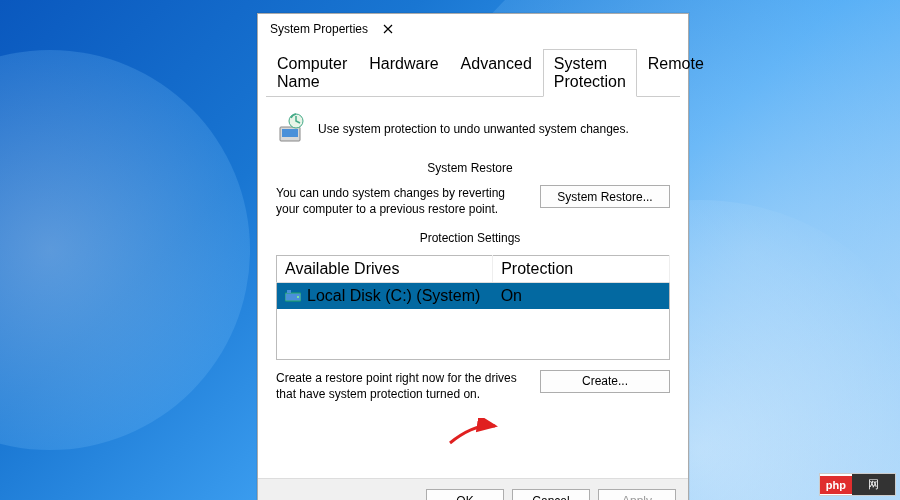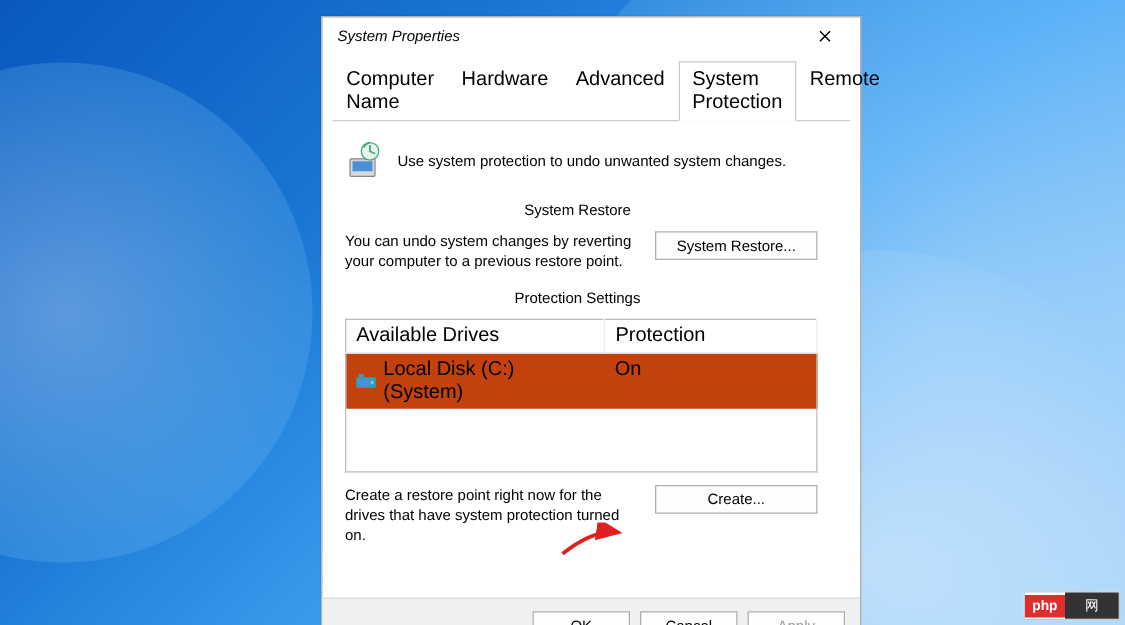--- a/index.html
+++ b/index.html
@@ -22,37 +22,37 @@
   .dialog {
     position: absolute;
     left: 257px; top: 13px;
     width: 432px; height: 510px;
     background: #fff;
     border: 1px solid #aaa;
     box-shadow: 0 0 0 1px rgba(0,0,0,0.05);
   }
   .titlebar {
     height: 30px; display: flex; align-items: center;
-    padding: 0 8px 0 12px; justify-content: space-between; font-style: italic;
+    padding: 0 8px 0 12px; 
   }
   .titlebar .title { font-size: 12px; }
   .close-x { width: 40px; height: 28px; display: flex; align-items: center; justify-content: center; cursor: pointer; }
   .close-x svg { width: 10px; height: 10px; }
 
   .tabs { display: flex; margin: 4px 8px 0 8px; border-bottom: 1px solid #ccc; }
   .tab {
     padding: 5px 10px; font-size: 16px; cursor: pointer;
     border: 1px solid transparent; border-bottom: none;
     position: relative; top: 1px;
   }
   .tab.active {
     border-color: #ccc; background: #fff; border-bottom: 1px solid #fff;
   }
 
-  .content { padding: 10px 34px 8px 18px; }
+  .content { padding: 10px 18px 8px 18px; }
 
   .intro { display: flex; align-items: center; gap: 10px; margin: 6px 0 16px 0; }
   .intro-icon { width: 32px; height: 32px; flex-shrink: 0; }
 
   .fieldset { margin-bottom: 14px; }
   .fieldset-header { display: flex; align-items: center; margin-bottom: 10px; flex-direction: column; }
   .fieldset-label { font-size: 12px; white-space: nowrap; margin-right: 6px; }
   .fieldset-line { flex: 1; height: 1px; background: #ccc; }
 
   .row { display: flex; align-items: flex-start; gap: 12px; margin: 8px 0; }
@@ -71,21 +71,21 @@
     font-size: 16px; border-collapse: collapse;
   }
   .drives-table th {
     text-align: left; font-weight: normal; padding: 4px 8px;
     border-bottom: 1px solid #ddd; border-right: 1px solid #eee;
     background: #fff;
   }
   .drives-table td { padding: 4px 8px; vertical-align: top; }
   .drive-cell { display: flex; align-items: center; gap: 6px; }
   .drive-icon { width: 16px; height: 12px; }
-  .table-row-sel { background: #c2410c; }
+  .table-row-sel { background: #0369a1; }
 
   .footer {
     display: flex; justify-content: flex-end; gap: 8px;
     padding: 10px 12px; border-top: 1px solid #ddd;
     position: absolute; bottom: 0; left: 0; right: 0;
     background: #f0f0f0;
   }
   .footer .btn { min-width: 78px; }
   .btn.disabled { color: #9a9a9a; cursor: default; }
 

